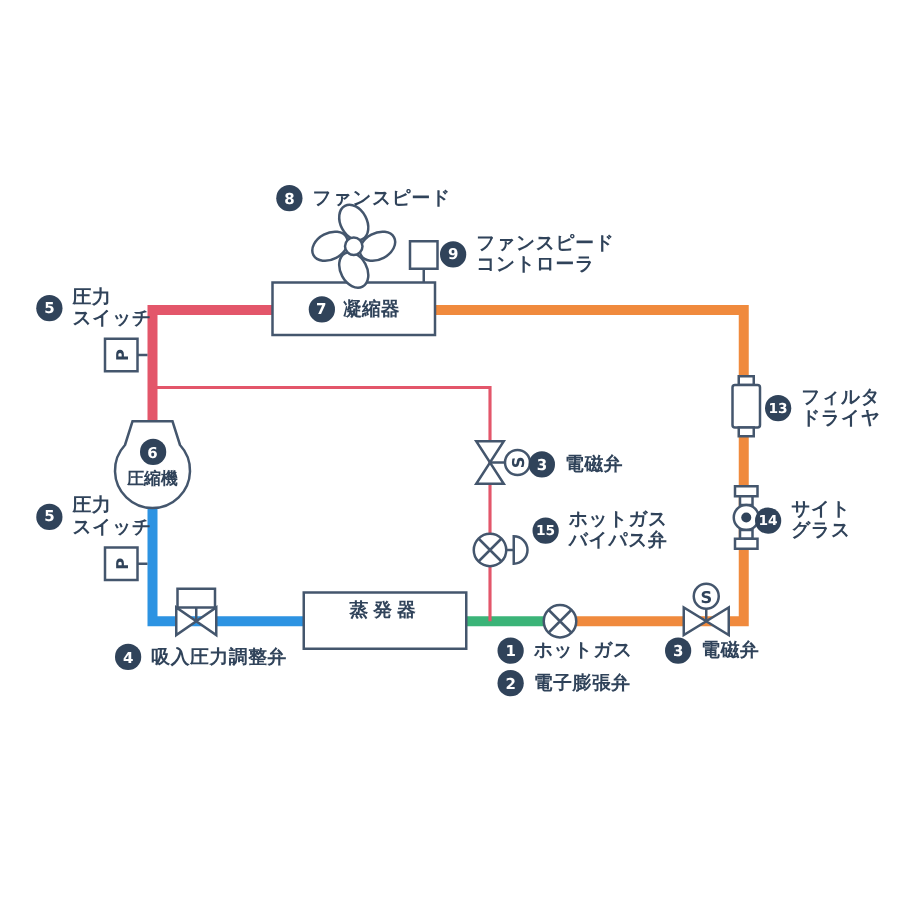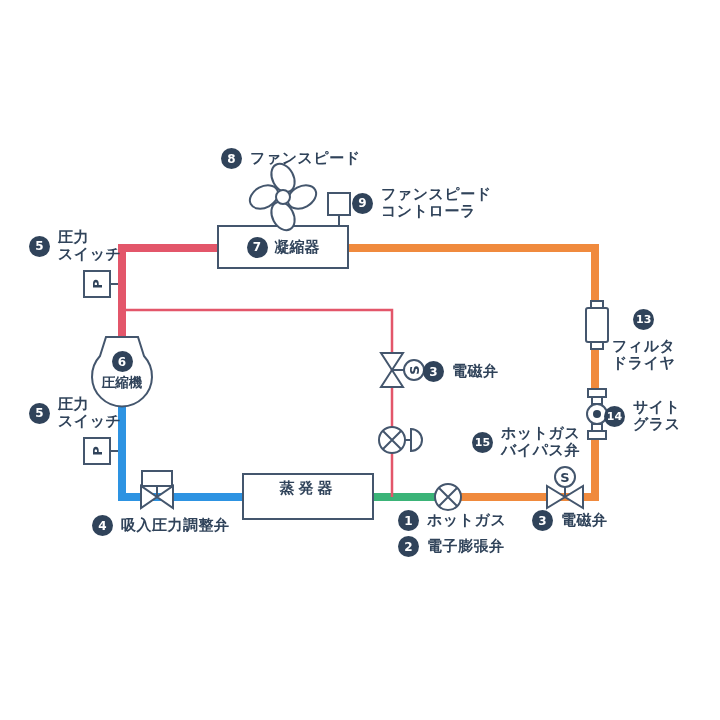--- a/index.html
+++ b/index.html
@@ -181,29 +181,29 @@
   <div class="lbl" style="left:532px;top:510px;">
     <span class="badge">3</span>
     <span>電磁弁</span>
   </div>
 
   <div class="lbl" style="left:423px;top:361px;">
     <span class="badge">3</span>
     <span>電磁弁</span>
   </div>
 
-  <div class="lbl" style="left:426px;top:425px;margin-left:46px;">
+  <div class="lbl" style="left:426px;top:407px;">
     <span class="badge b2">15</span>
     <span class="two">
       <span>ホットガス</span>
       <span>バイパス弁</span>
     </span>
   </div>
 
-  <div class="lbl" style="left:612px;top:309px;flex-direction:column;">
+  <div class="lbl" style="left:612px;top:309px;">
     <span class="badge b2">13</span>
     <span class="two">
       <span>フィルタ</span>
       <span>ドライヤ</span>
     </span>
   </div>
 
   <div class="lbl" style="left:604px;top:399px;">
     <span class="badge b2">14</span>
     <span class="two">

